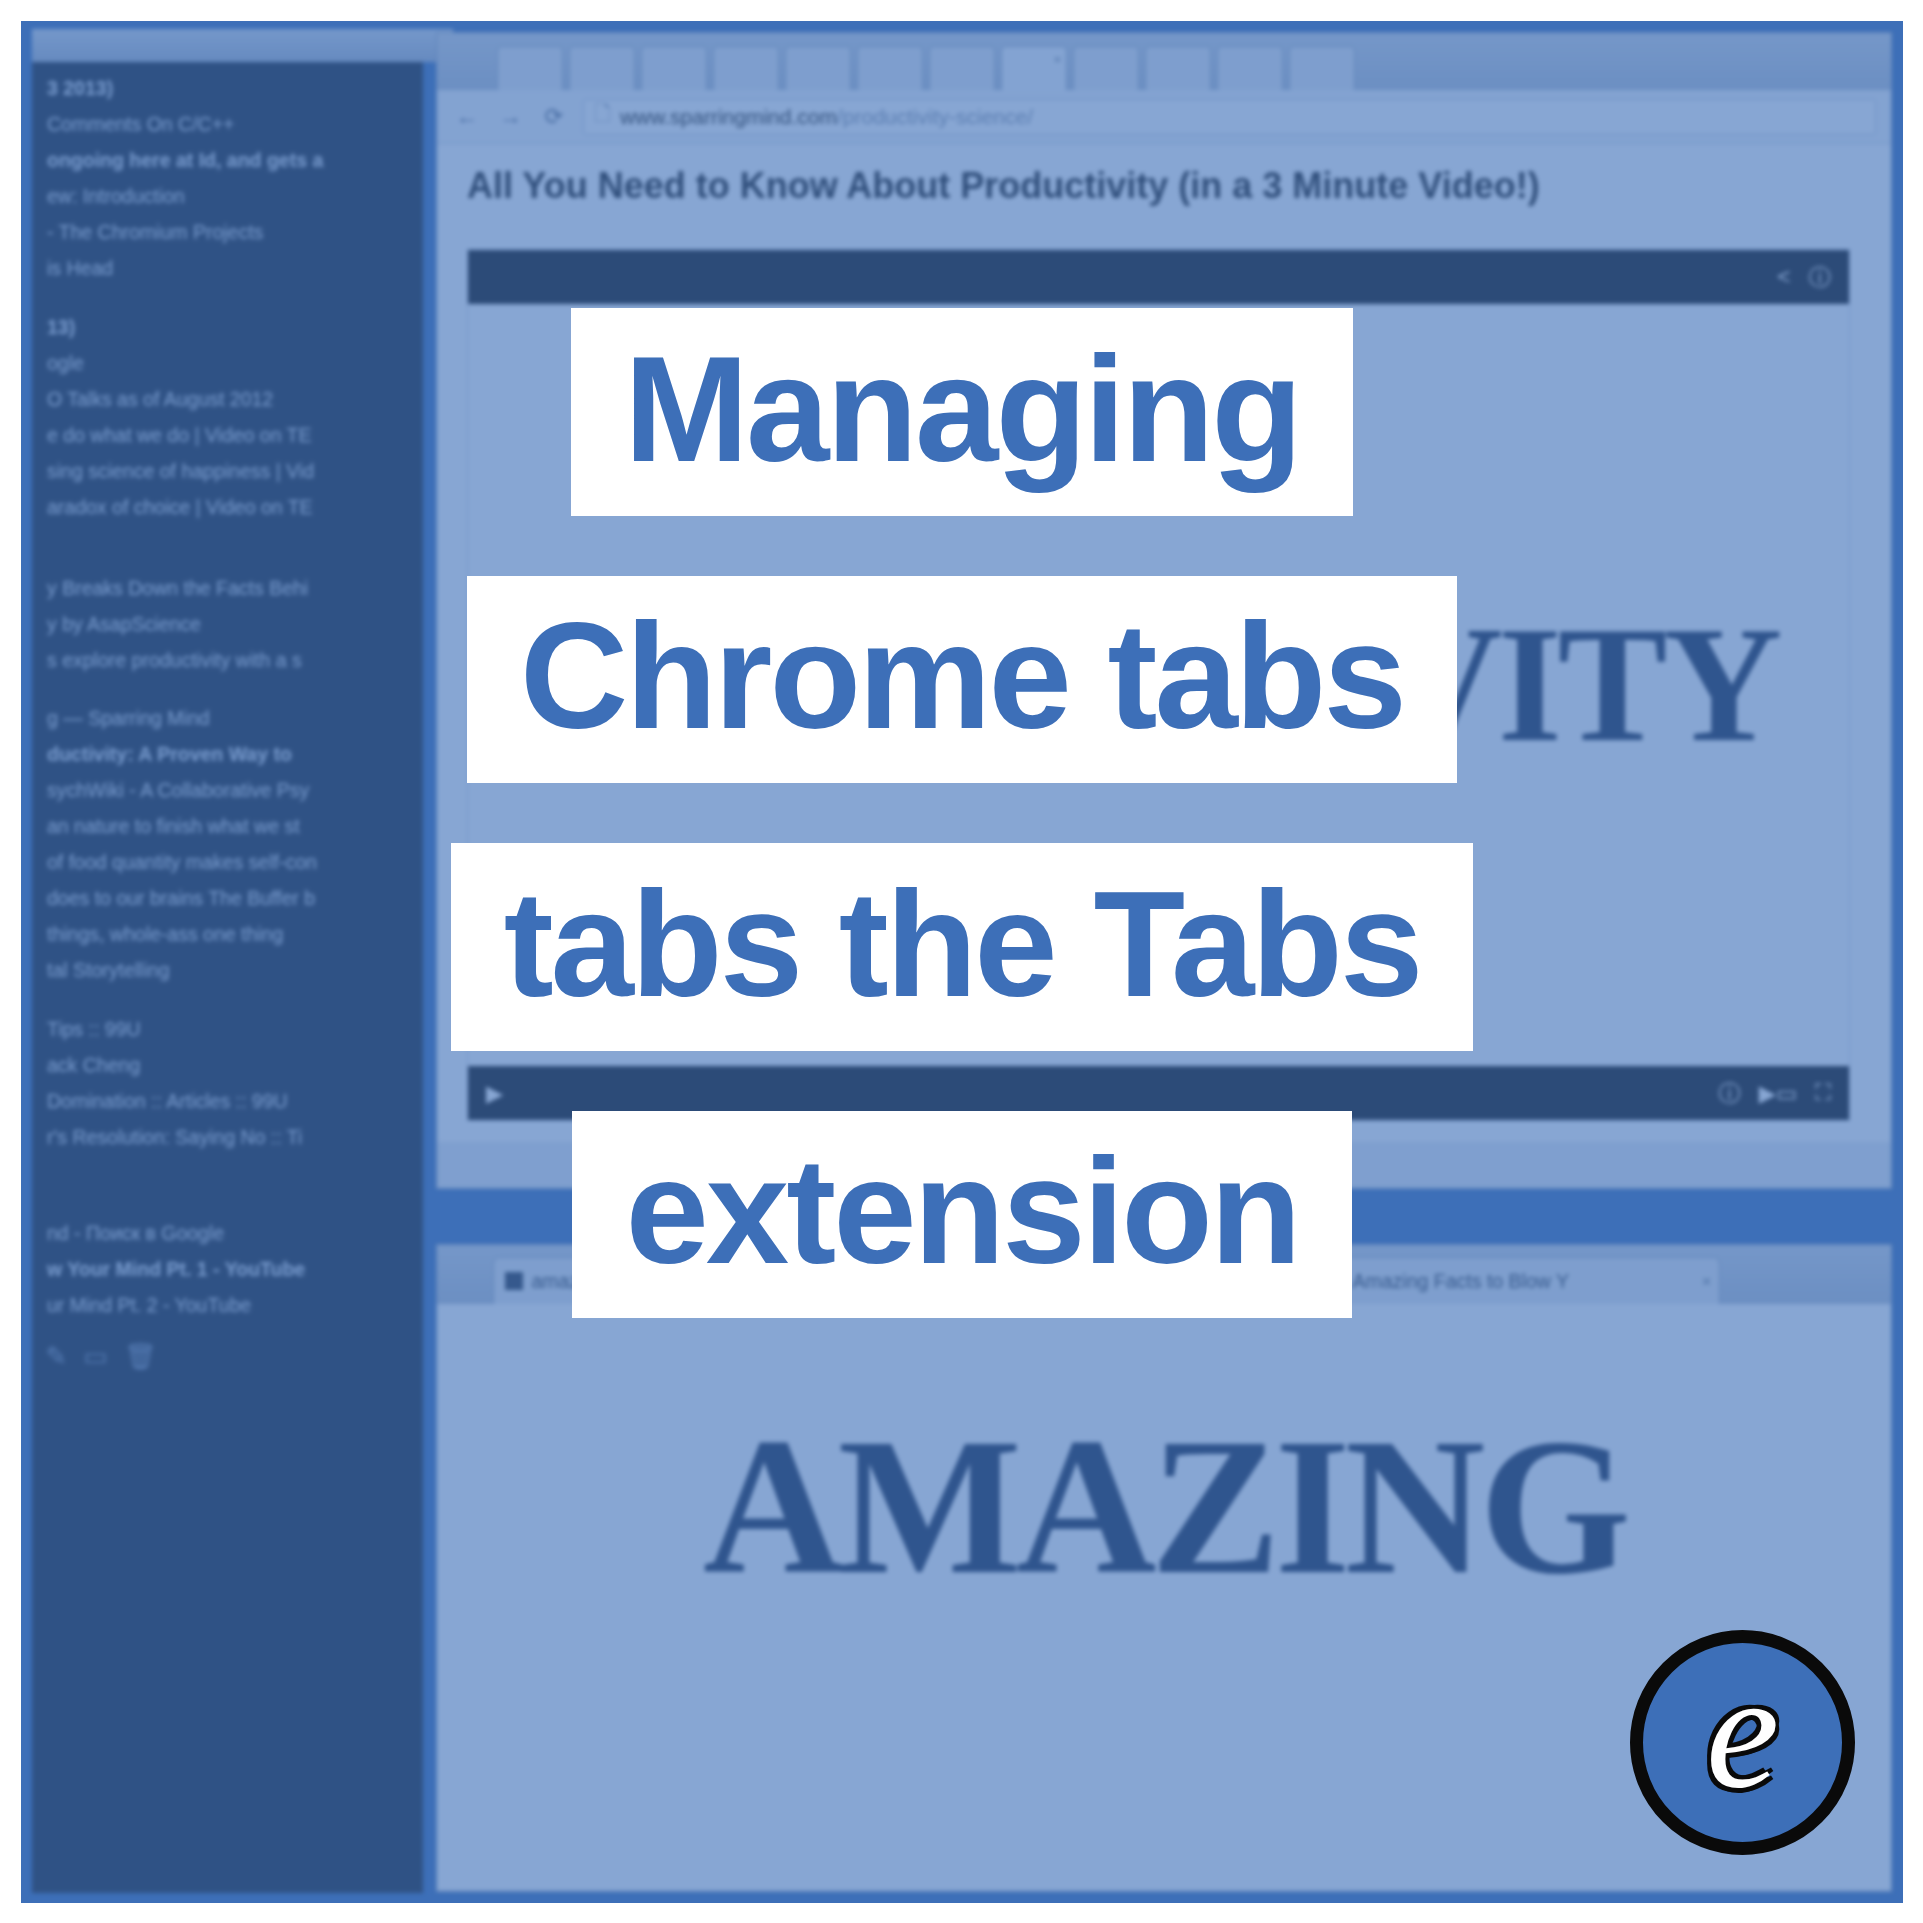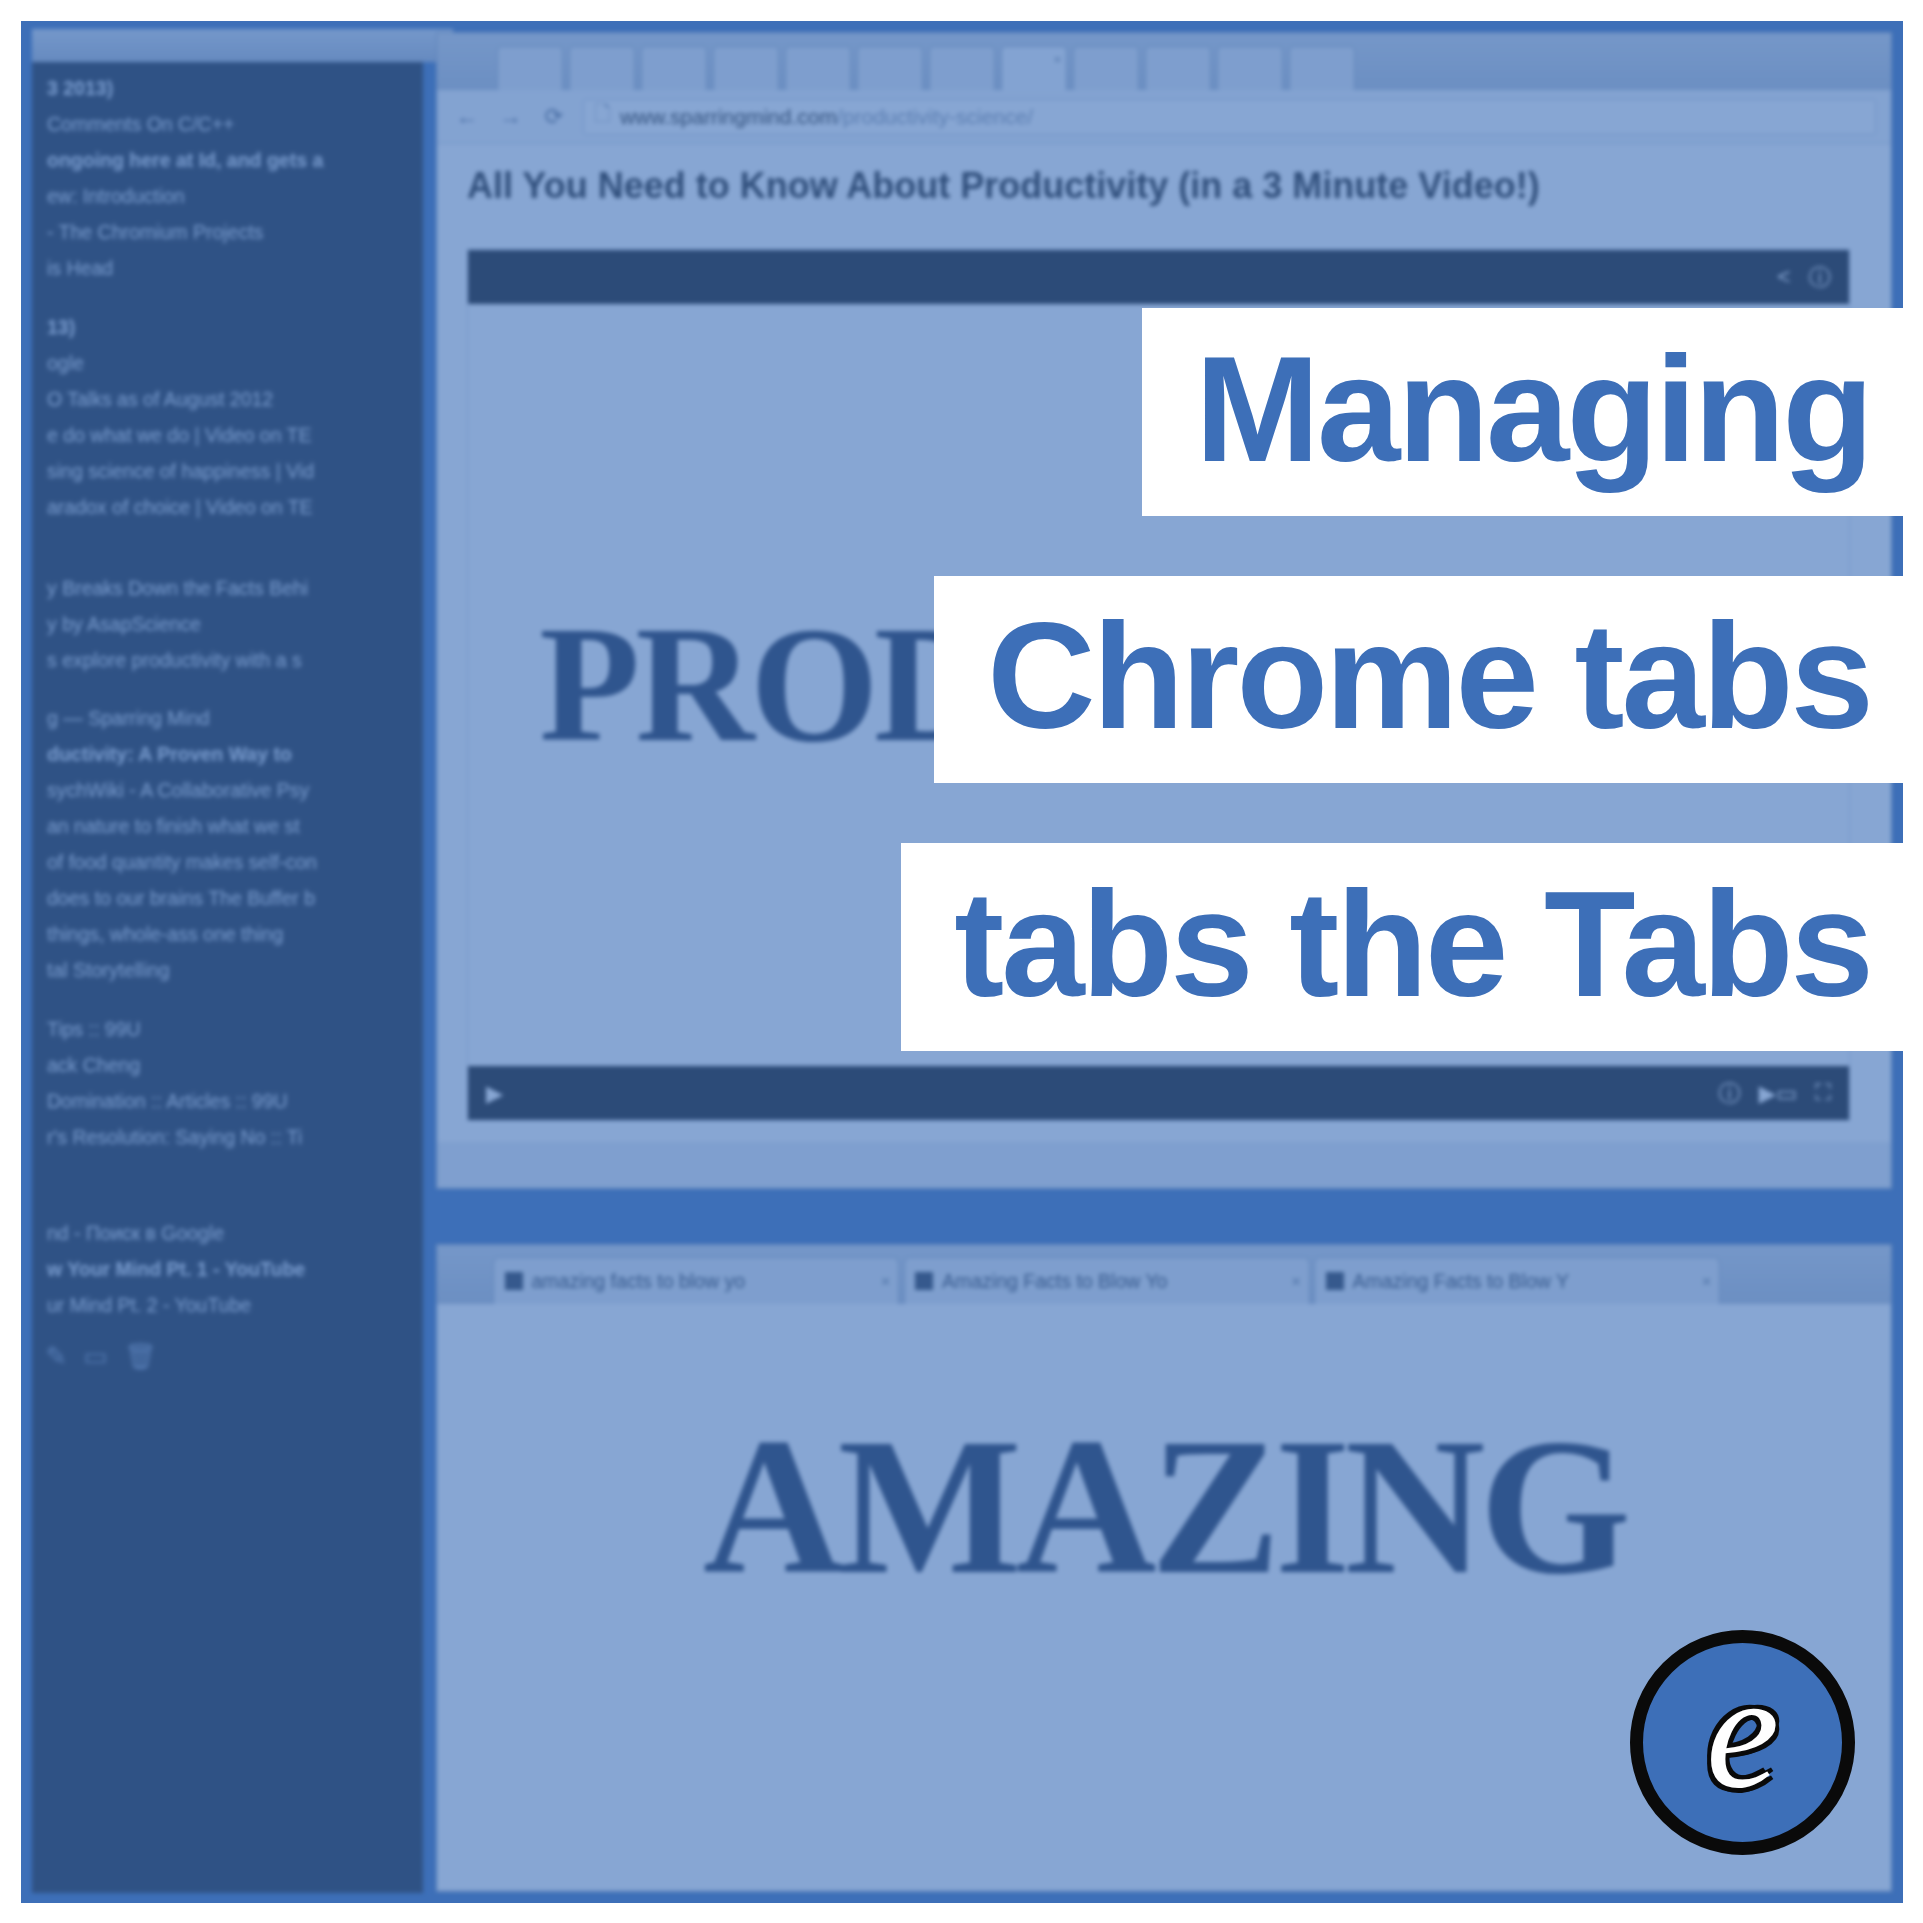--- a/index.html
+++ b/index.html
@@ -210,21 +210,21 @@
 }
 
 
 .title-overlay {
   position: absolute;
   left: 0; right: 0;
   top: 308px;
   z-index: 5;
   display: flex;
   flex-direction: column;
-  align-items: flex-end;
+  align-items: center;
   gap: 60px;
 }
 .title-line {
   background: #fff;
   color: #3d6fb8;
   font-weight: 800;
   font-size: 150px;
   line-height: 1;
   padding: 25.6px 53px 32px 53px;
   letter-spacing: -3px;
@@ -388,20 +388,21 @@
     </div>
 
   </div>
 
   <div class="bg-overlay"></div>
 
   <div class="title-overlay">
     <div class="title-line">Managing</div>
     <div class="title-line">Chrome tabs</div>
     <div class="title-line">tabs the Tabs</div>
+    <div class="title-line">extension</div>
   </div>
 
   <div class="logo-badge">
     <span class="e">e</span>
   </div>
 
   <div class="frame-border"></div>
 
 </div>
 

